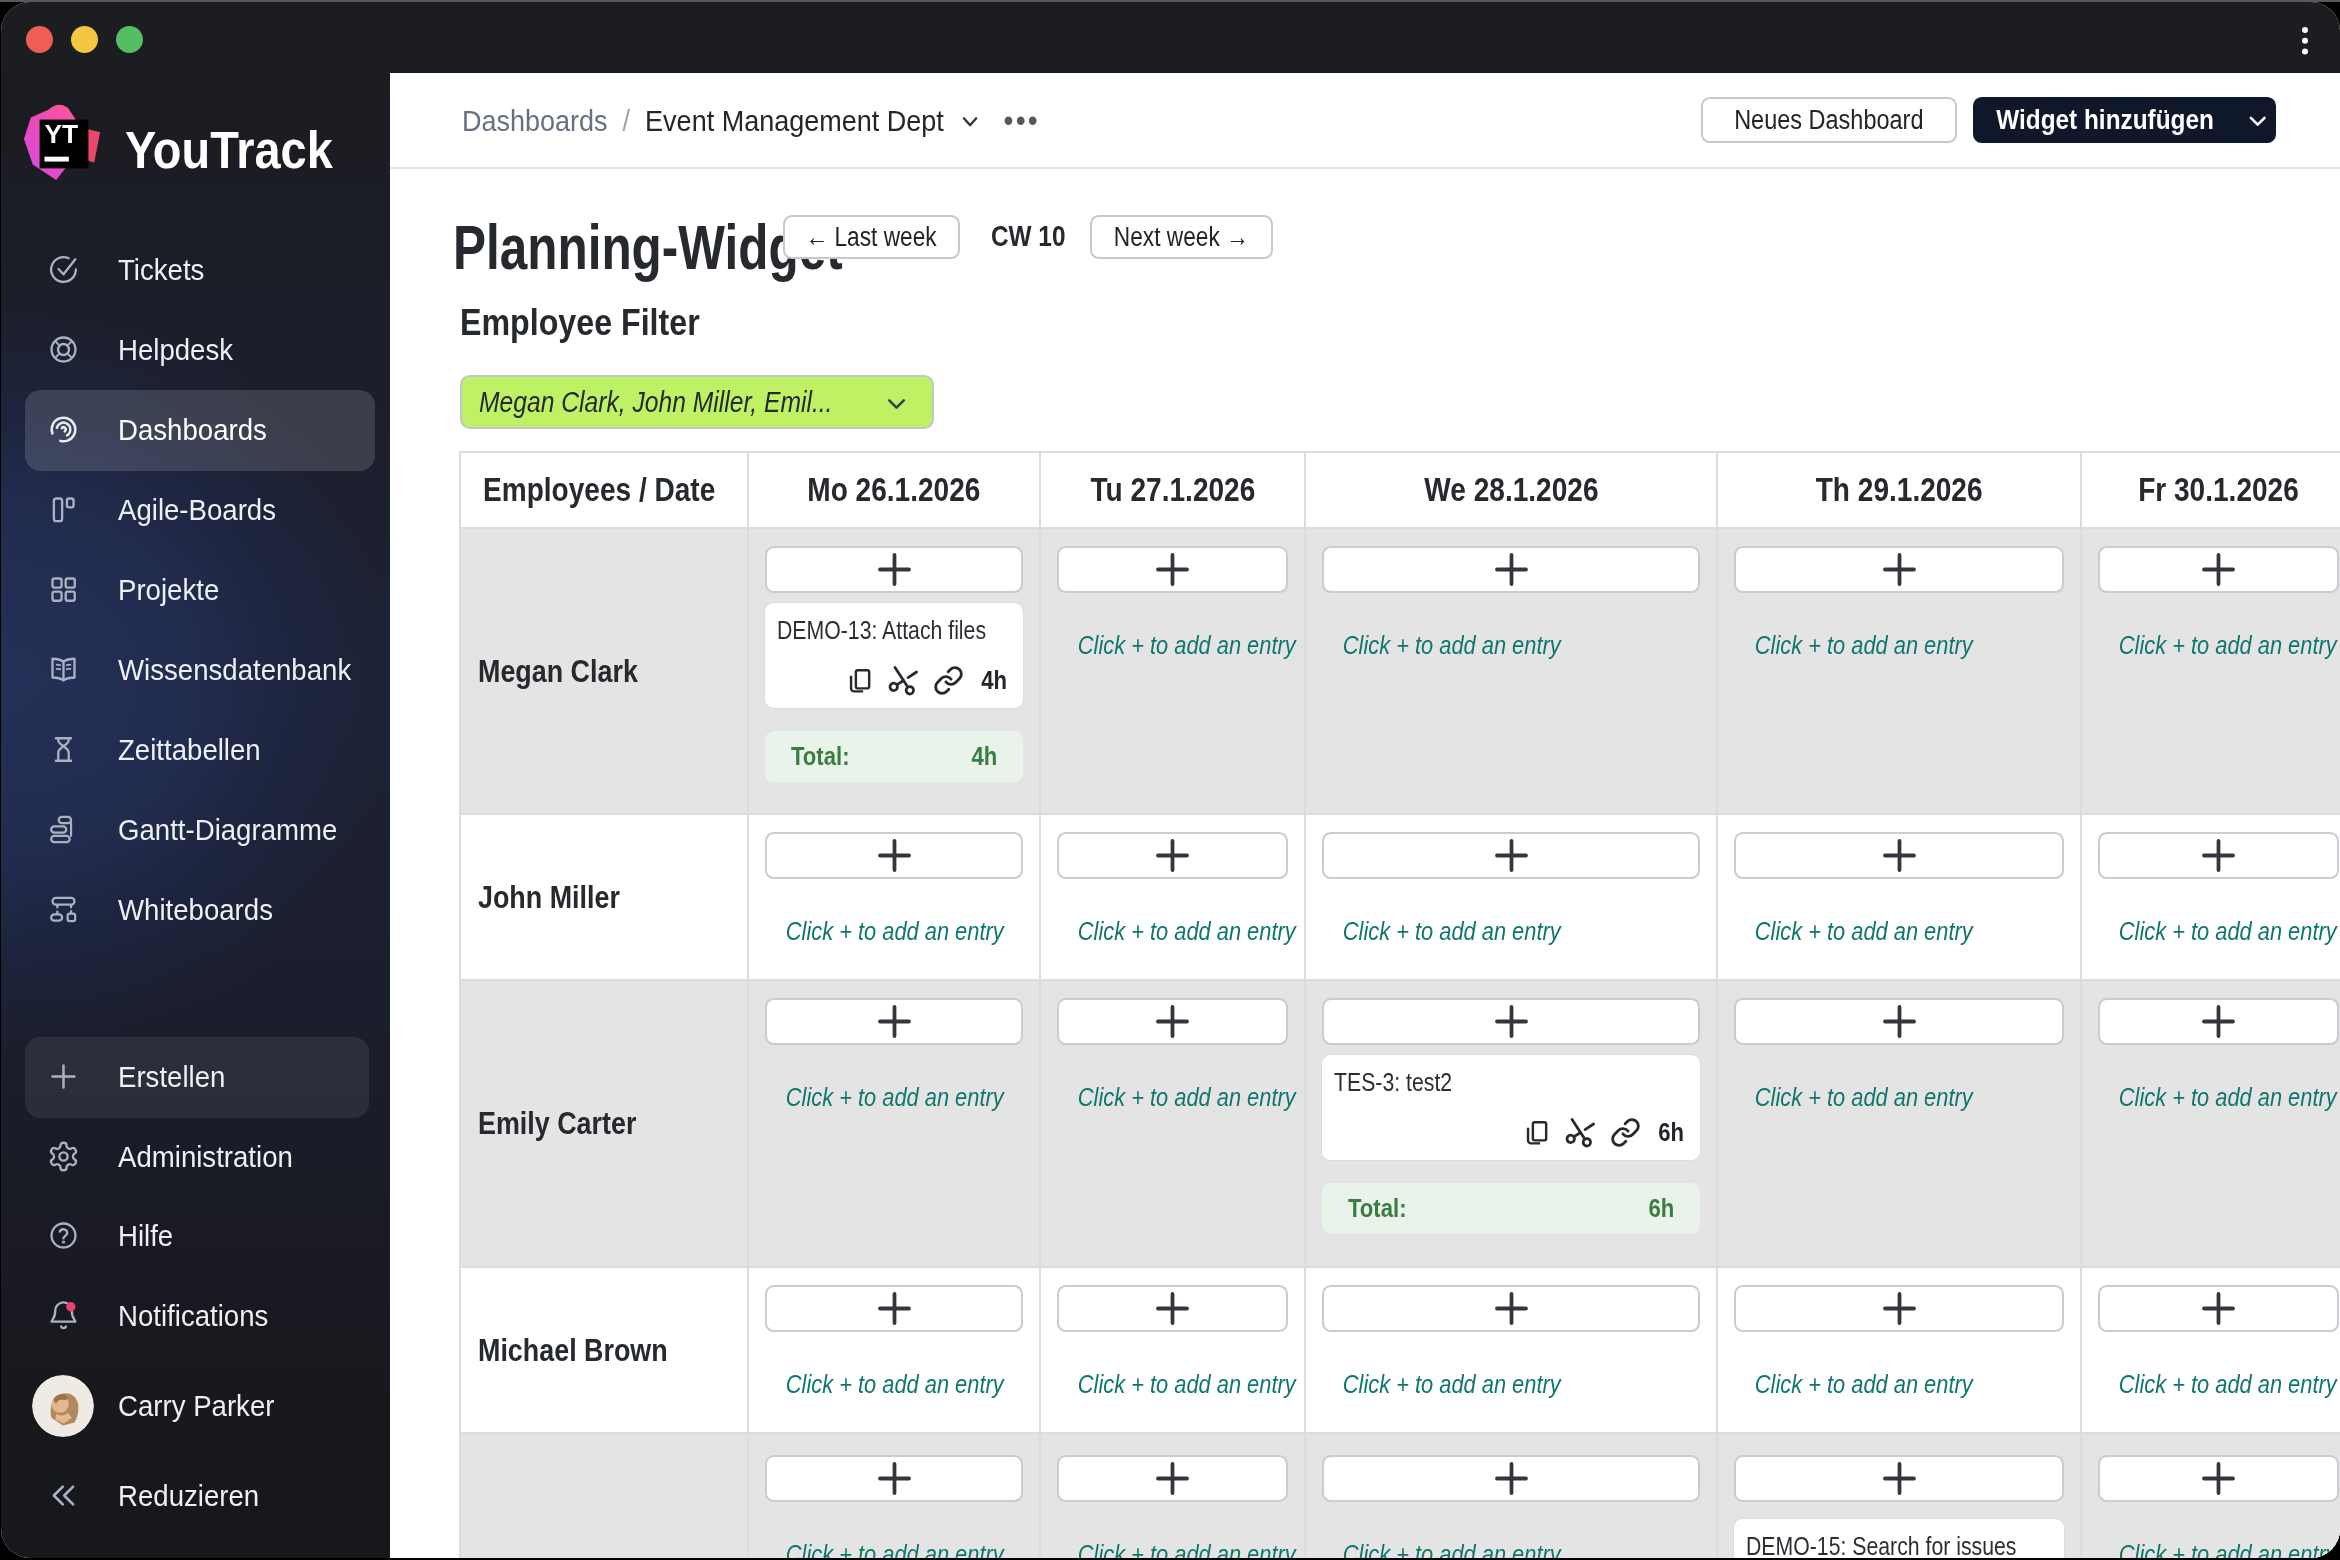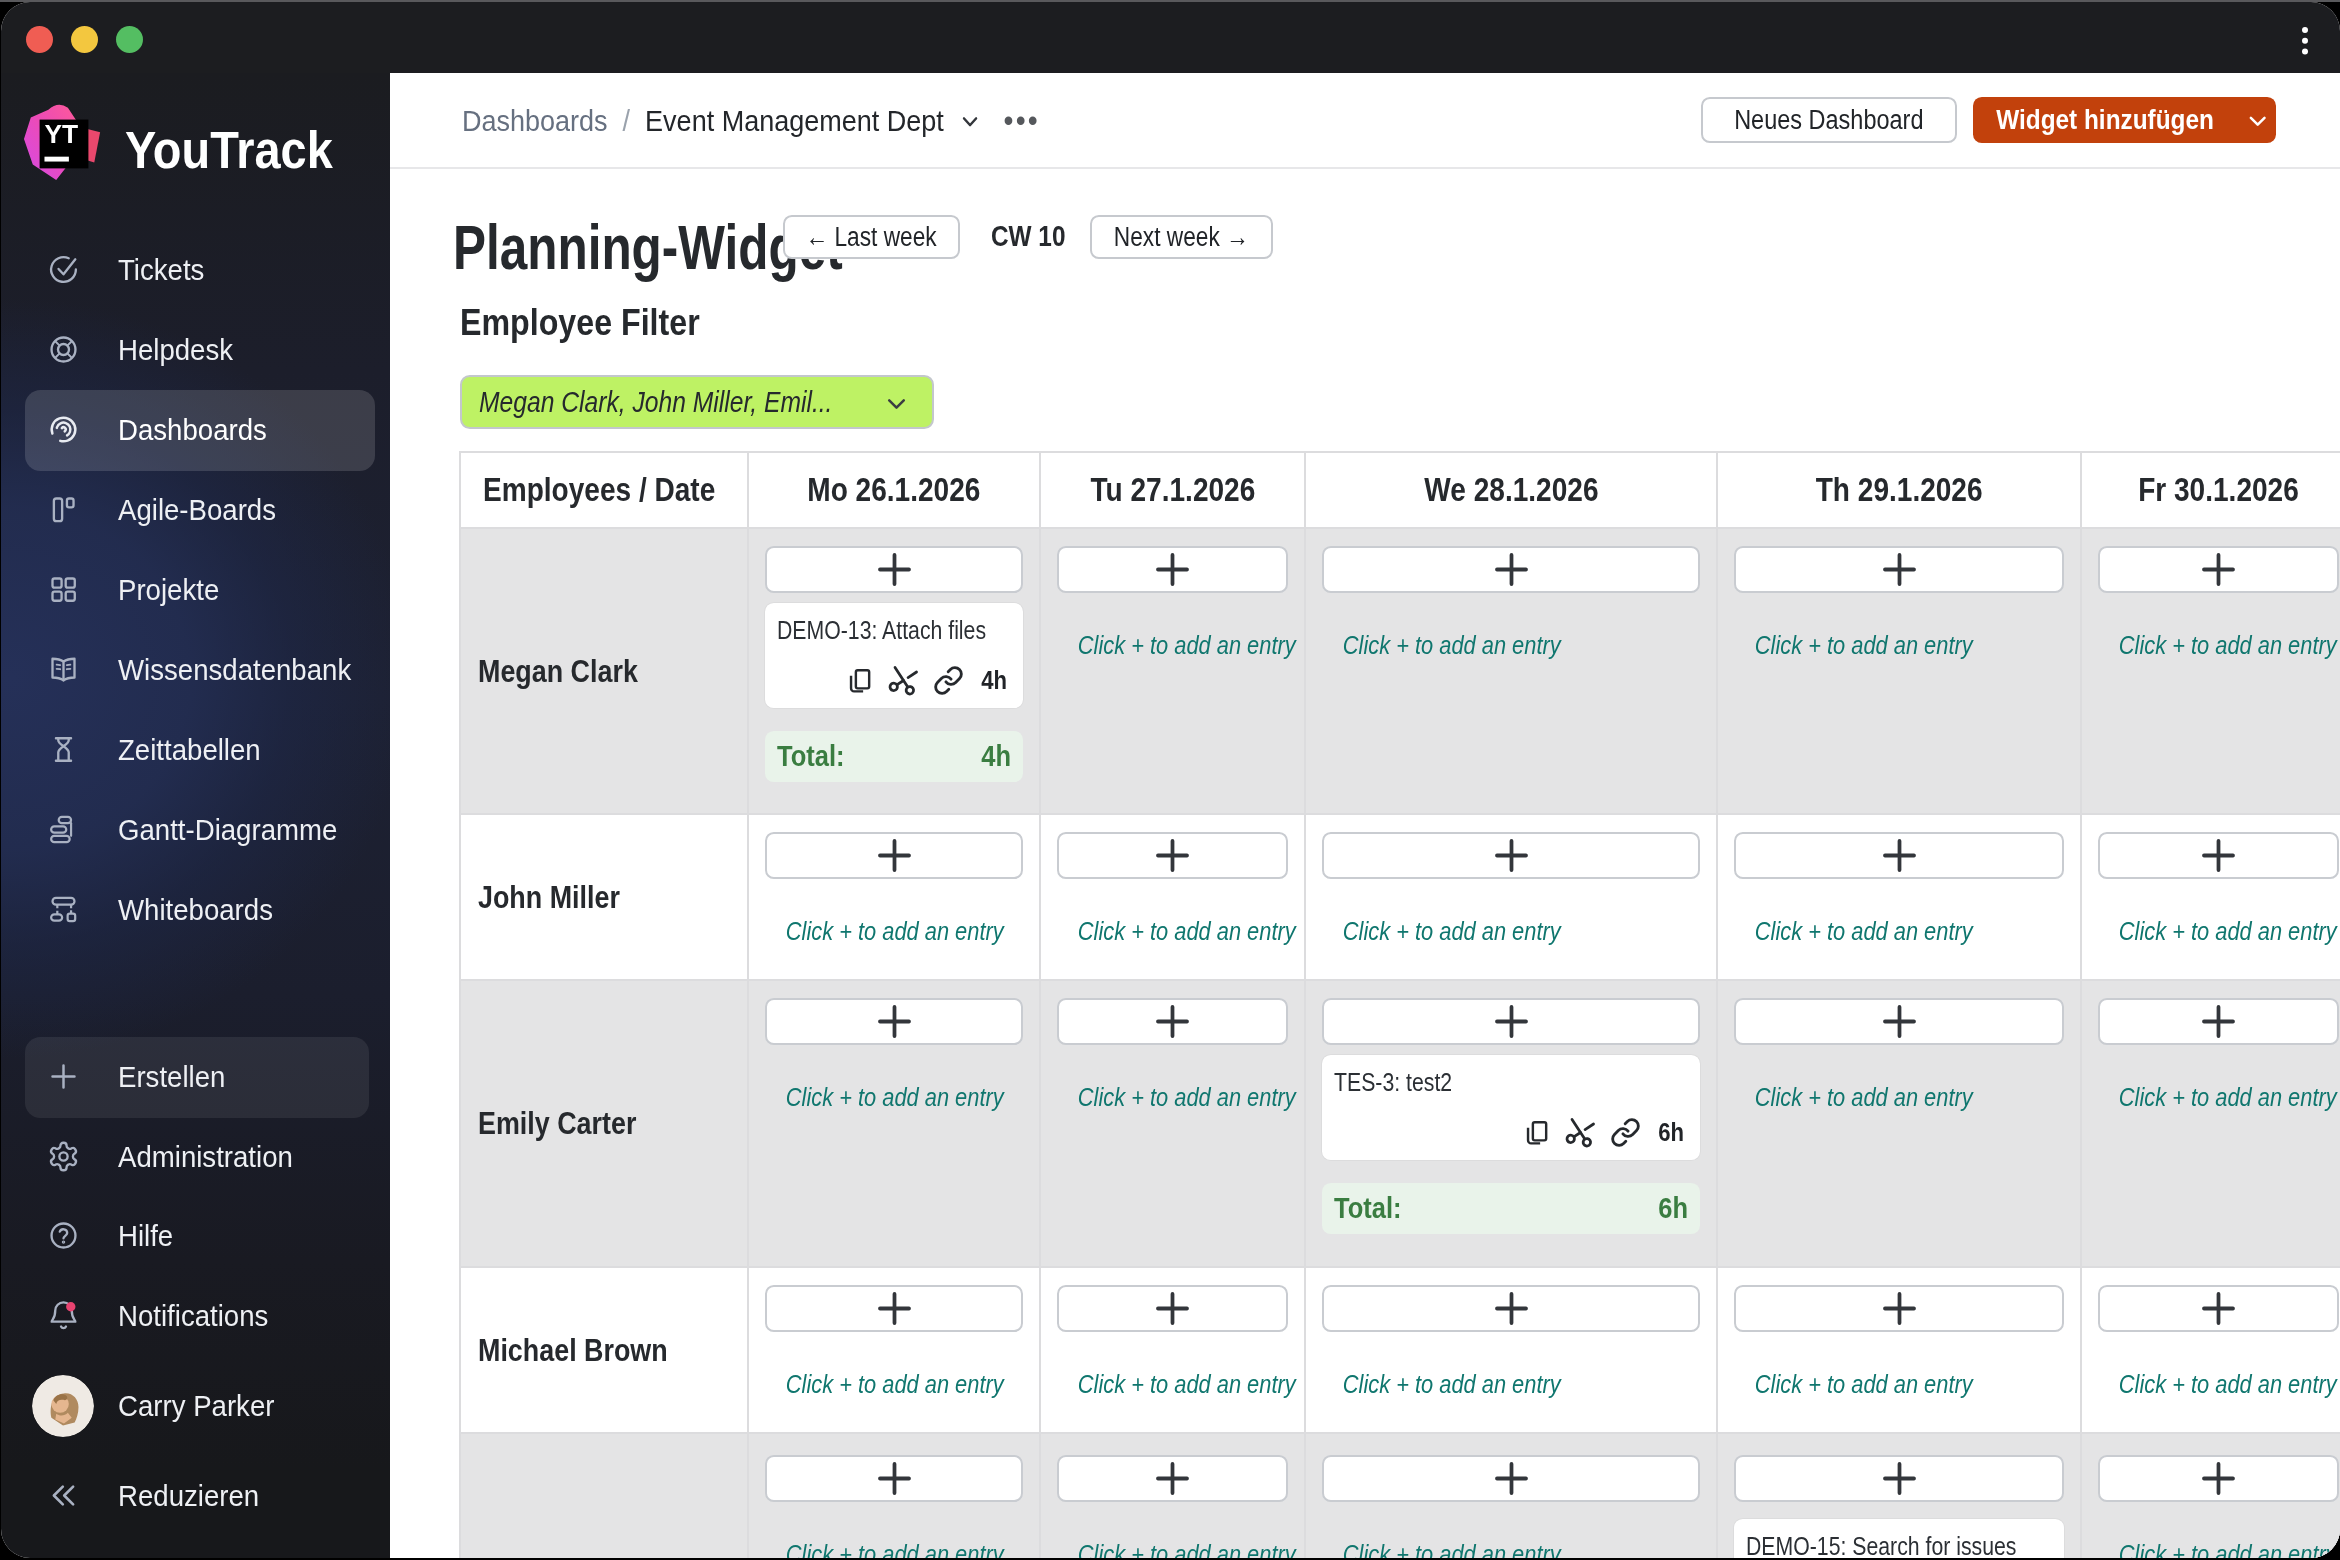--- a/index.html
+++ b/index.html
@@ -37,21 +37,21 @@
   background:rgba(255,255,255,0.08); }
 .avatar { position:absolute; left:31px; top:50%; margin-top:-31px; width:62px; height:62px;
   border-radius:50%; overflow:hidden; }
 .main { position:absolute; left:389px; top:71px; right:0; bottom:0; background:#fff; }
 .crumb { position:absolute; top:31px; left:72px; font-size:30px; color:#667080; white-space:nowrap; }
 .crumb b { color:#23262a; font-weight:400; }
 .hr1 { position:absolute; left:0; top:94px; width:1951px; height:2px; background:#e7e7e9; }
 .btn { position:absolute; border:2px solid #c6c9ce; border-radius:8.8px; background:#fff;
   font-size:27px; color:#212428; display:flex; align-items:center; justify-content:center; }
 .bluebtn { position:absolute; left:1583px; top:24.4px; width:303px; height:46px; border-radius:8.8px;
-  background:#c2410c; color:#fff; font-size:28px; font-weight:700;
+  background:#0f172a; color:#fff; font-size:28px; font-weight:700;
   display:flex; align-items:center; justify-content:center; }
 .h1 { position:absolute; left:63px; top:138px; font-size:63px; font-weight:700; color:#26292d; }
 .cw { position:absolute; left:601px; top:147px; font-size:29px; font-weight:700; color:#26292d; }
 .h2 { position:absolute; left:70px; top:229px; font-size:37px; font-weight:700; color:#26292d; }
 .dd { position:absolute; left:70px; top:302px; width:474px; height:54px; border:2px solid #c3c7cc;
   border-radius:9.8px; background:#bef264;font-style:italic; }
 .dd .dt { position:absolute; left:16.6px; top:50%; transform:translateY(-50%) scaleX(0.85);
   transform-origin:left center; font-size:29px; color:#26292d; white-space:nowrap; }
 .grid { position:absolute; left:69px; top:378px; display:grid;
   grid-template-columns:286px 290px 263px 410px 362px 273px;
@@ -68,22 +68,22 @@
 .plus { height:47px; border:2px solid #c9ccd1; border-radius:8.8px; background:#fff;
   display:flex; align-items:center; justify-content:center; }
 .hint { margin-top:37px; display:flex; justify-content:flex-start; font-style:italic; font-size:26px; color:#0f766e;
   white-space:nowrap; }
 .card { margin-top:10.7px; height:105px; border-radius:8.8px; background:#fff; position:relative; }
 .g .card { box-shadow:0 0 0 1px rgba(0,0,0,0.03); }
 .card .t { position:absolute; left:12.7px; top:12.7px; font-size:25px; color:#2b2f34; white-space:nowrap; }
 .card .icons { position:absolute; right:13.7px; bottom:11.7px; display:flex; align-items:center; gap:12.7px; }
 .card .hrs { font-size:26px; font-weight:700; color:#212428; margin-left:2.9px; }
 .total { margin-top:22.4px; height:51px; border-radius:8.8px; background:#e9f3ea;
-  display:flex; align-items:center; justify-content:space-between; padding:0 12px;
-  font-size:30px; font-weight:700; color:#3a7d41; }
+  display:flex; align-items:center; justify-content:space-between; padding:0 26px;
+  font-size:26px; font-weight:700; color:#3a7d41; }
 </style>
 </head>
 <body>
 <div class="topline"></div>
 <div class="win">
   <div class="titlebar">
     <div class="tl" style="left:25px; background:#f05d53;"></div>
     <div class="tl" style="left:70px; background:#f3c73f;"></div>
     <div class="tl" style="left:115px; background:#54be62;"></div>
     <div class="dots3"></div>

